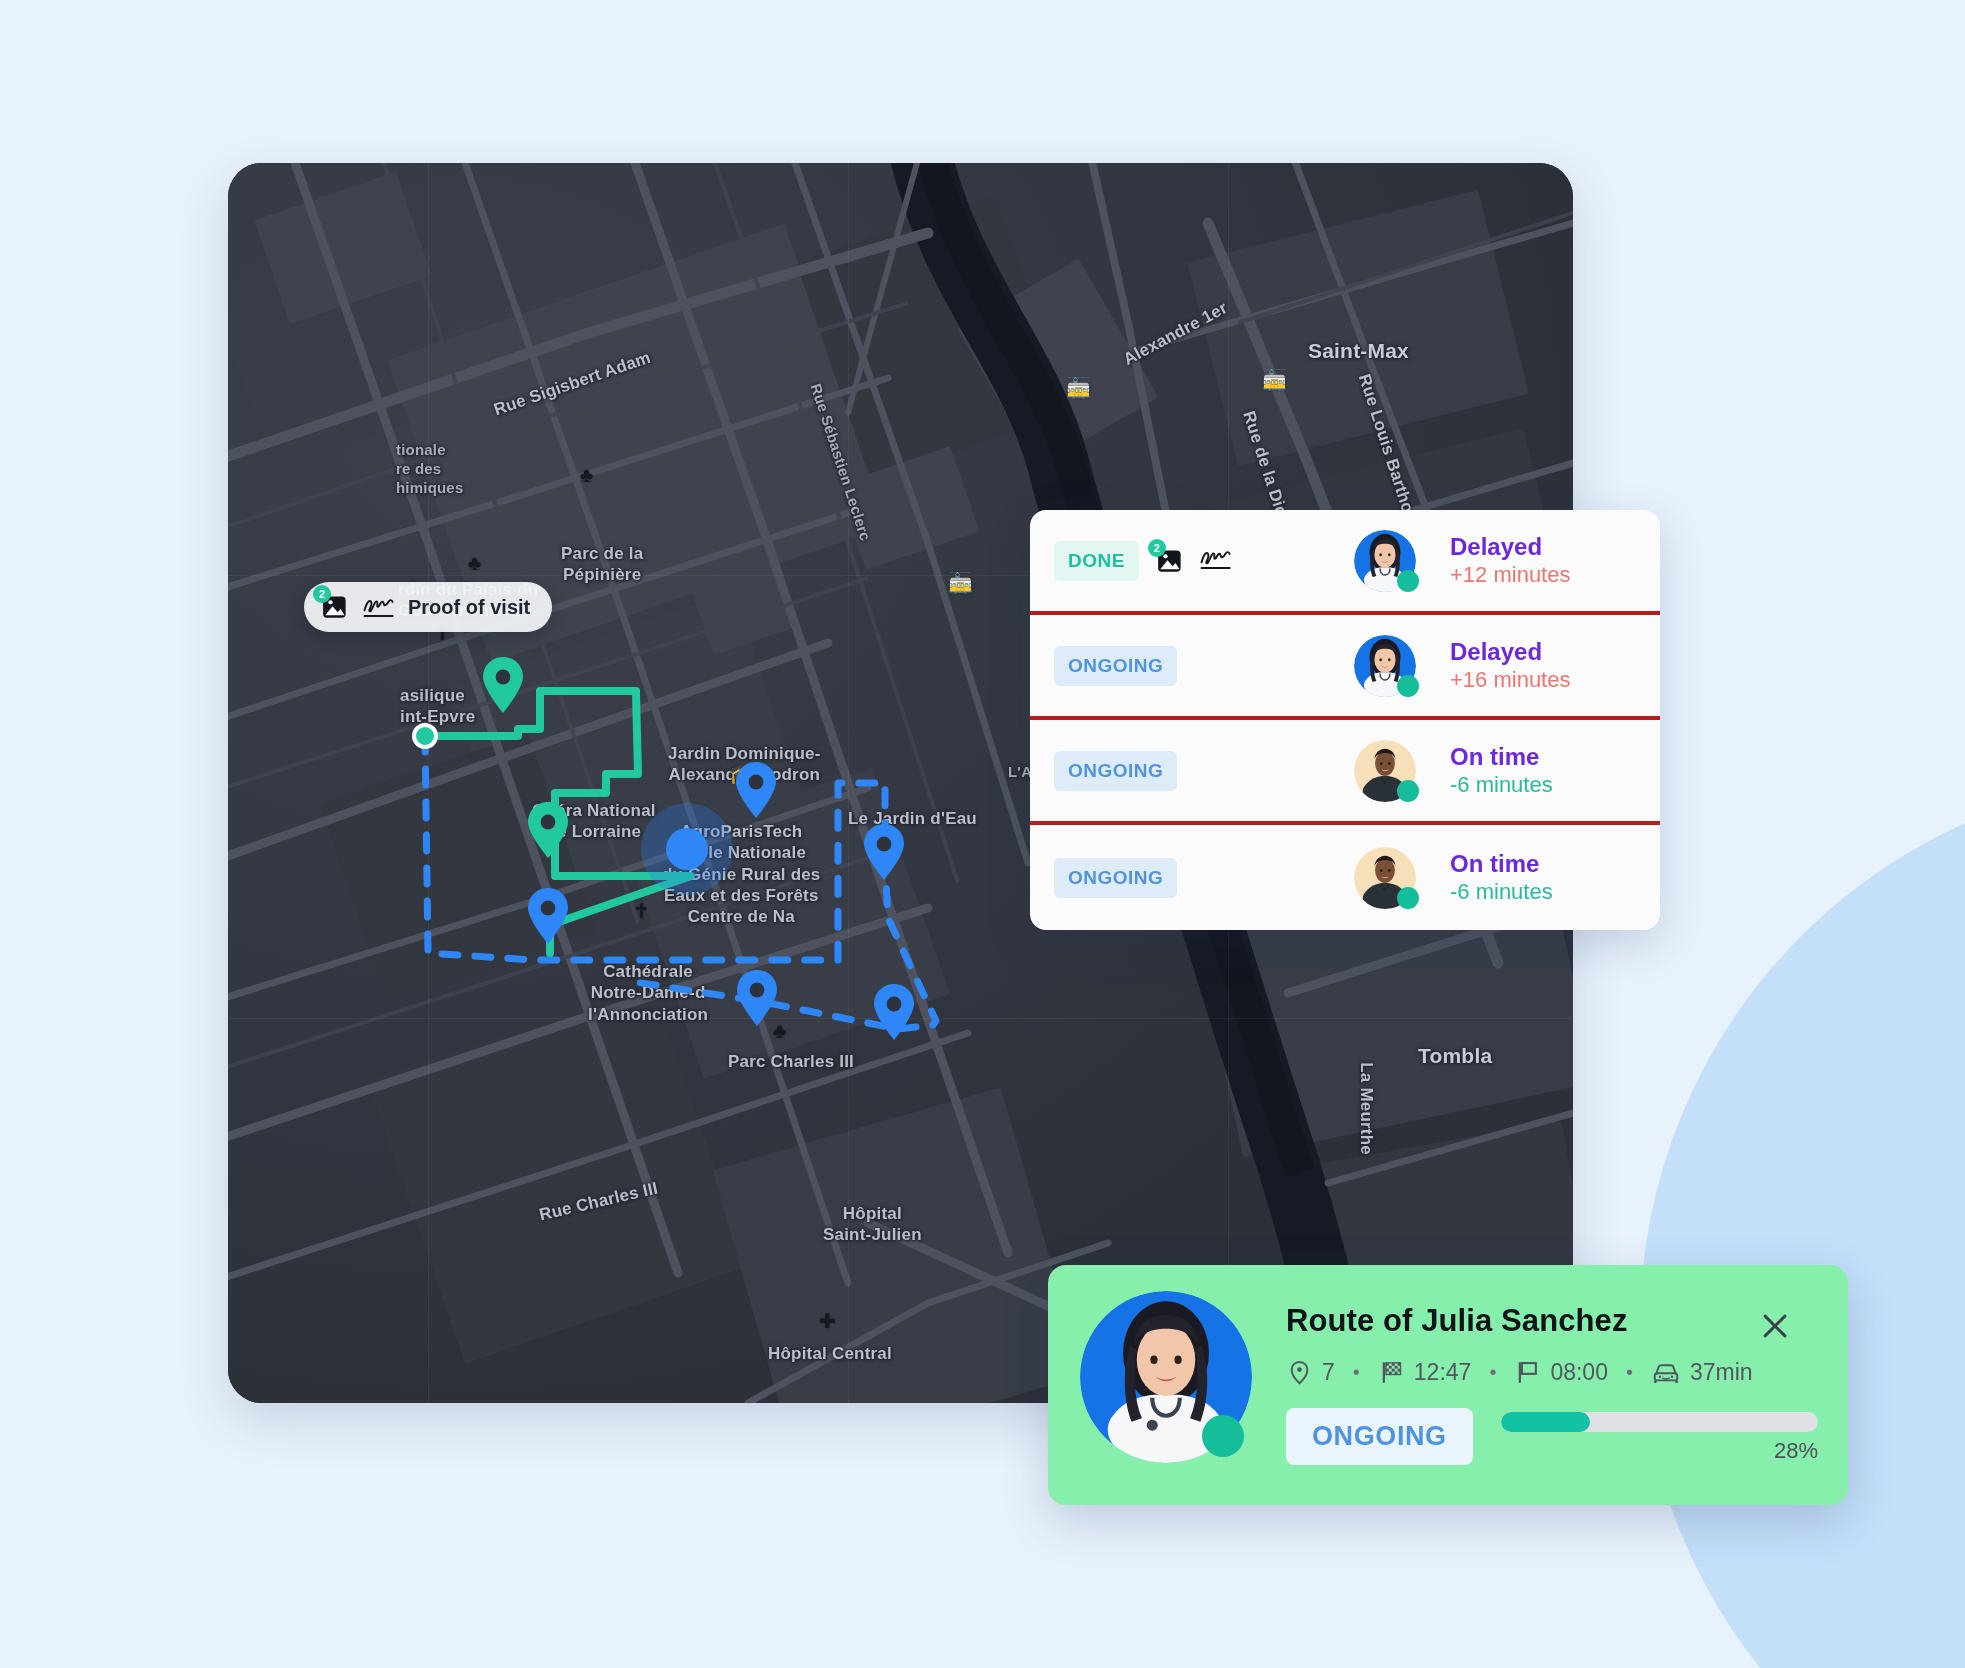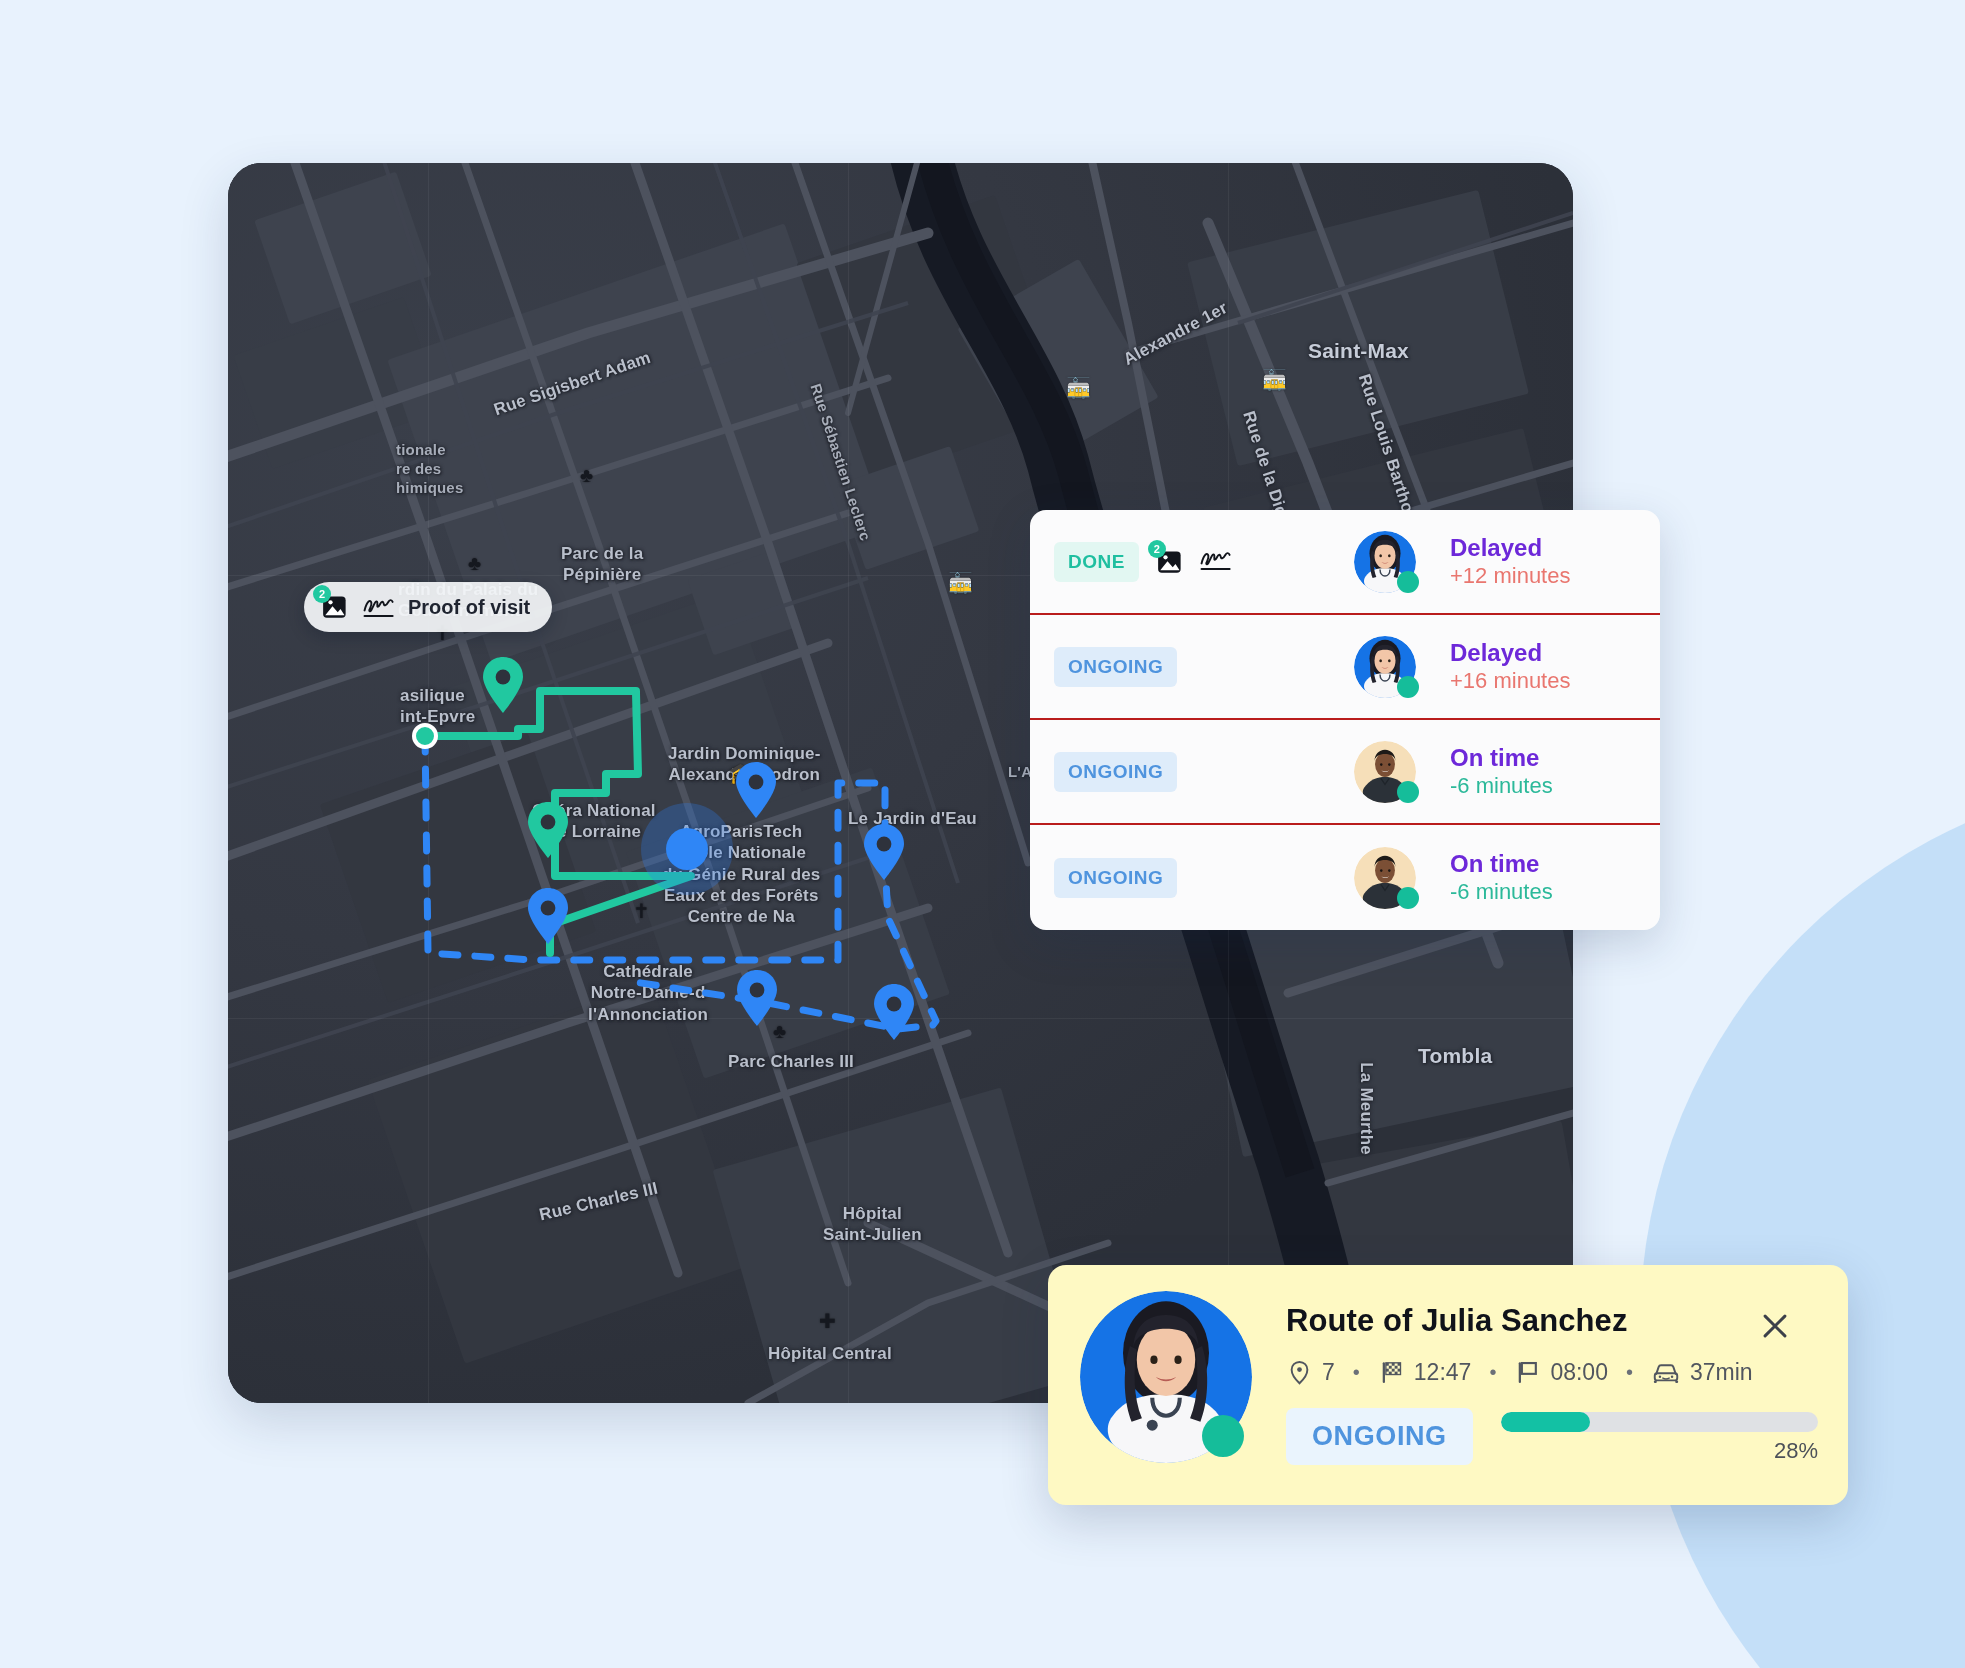--- a/index.html
+++ b/index.html
@@ -145,21 +145,21 @@
     width: 630px;
     background: #fbfbfc;
     border-radius: 16px;
     box-shadow: 0 14px 44px rgba(30,50,90,.18);
     overflow: hidden;
   }
   .status-row {
     display: flex; align-items: center;
     height: 105px;
     padding: 0 28px 0 24px;
-    border-bottom: 2px solid #b91c1c;
+    border-bottom: 4px solid #b91c1c;
     box-sizing: border-box;
   }
   .status-row:last-child { border-bottom: none; }
   .chip {
     font-size: 19px; font-weight: 700; letter-spacing: .5px;
     padding: 9px 14px; border-radius: 6px;
   }
   .chip.done    { color: #1fbfa0; background: #e2f7f2; }
   .chip.ongoing { color: #4f94de; background: #deecfa; }
   .row-icons { display: flex; align-items: center; gap: 14px; margin-left: 16px; }
@@ -187,21 +187,21 @@
   .status-text .t2 { font-size: 22px; line-height: 1.3; }
   .t2.late { color: #e9766f; }
   .t2.early { color: #2cb99a; }
 
   
   .route-card {
     position: absolute;
     left: 1048px; top: 1265px;
     width: 800px;
     height: 240px;
-    background: #fef9c3;
+    background: #86efac;
     border-radius: 18px;
     box-shadow: 0 16px 48px rgba(30,50,90,.20);
     box-sizing: border-box;
     padding: 26px 30px 26px 32px;
     display: flex; gap: 34px;
   }
   .route-avatar {
     position: relative;
     width: 172px; height: 172px; flex: none;
   }

